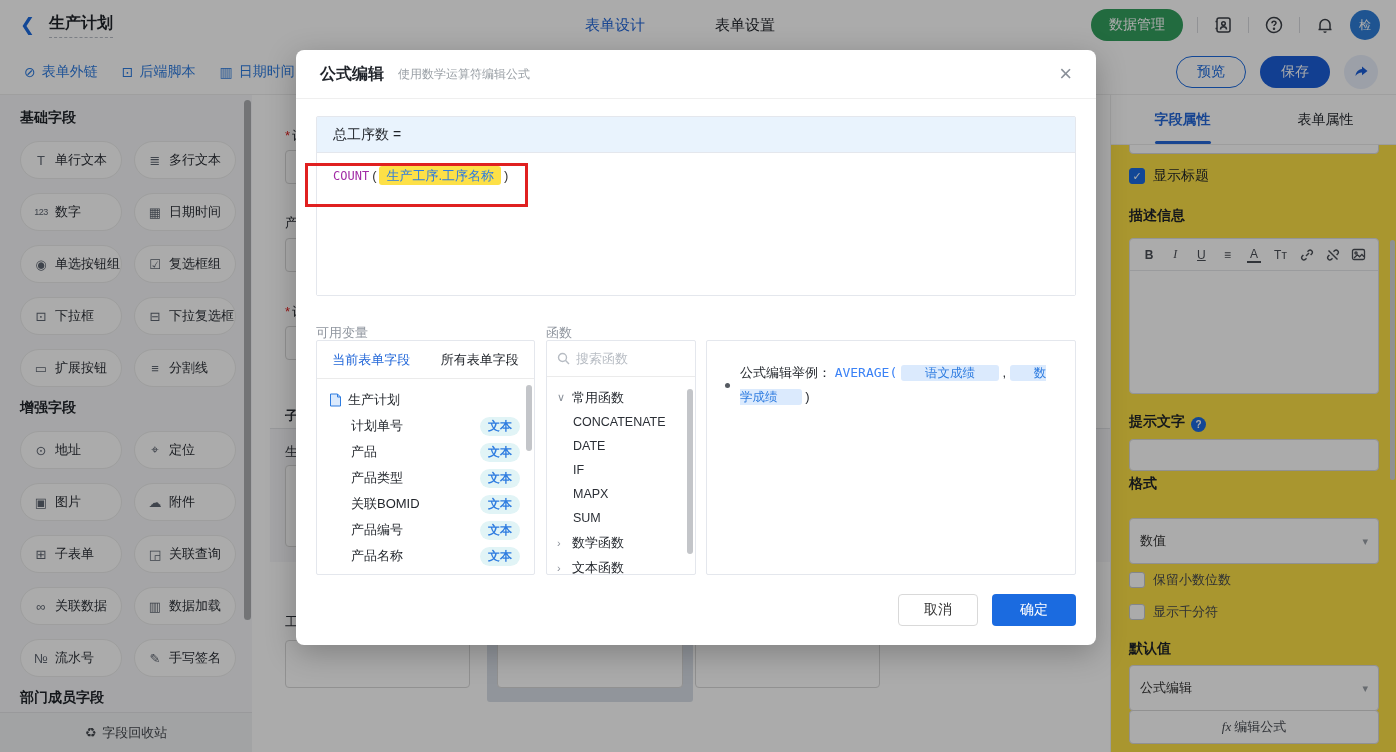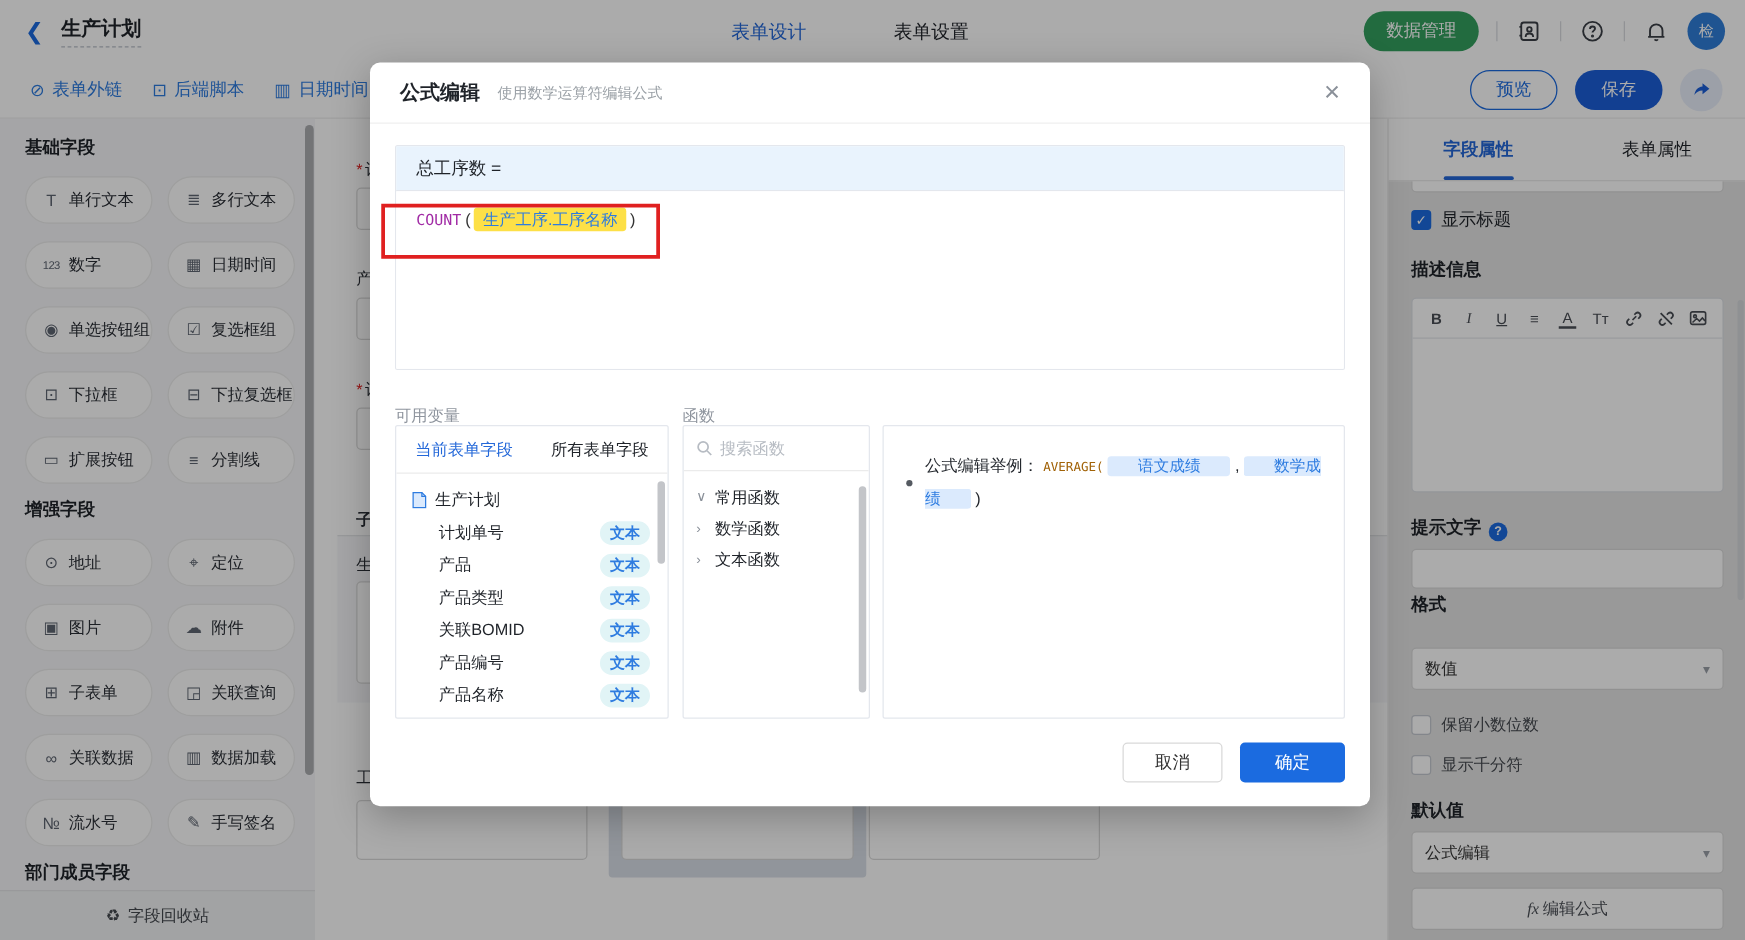--- a/index.html
+++ b/index.html
@@ -42,38 +42,38 @@
 
   
   .canvas { position:absolute; left:252px; top:95px; width:858px; height:657px; background:#fff; z-index:0; }
   .cv-label { position:absolute; font-size:13px; color:#2b2f36; white-space:nowrap; }
   .cv-label .req { color:#e02020; margin-right:2px; }
   .cv-input { position:absolute; background:#fff; border:1px solid #d9d9d9; border-radius:4px; }
   .cv-subform { position:absolute; left:18px; top:333px; width:840px; height:134px; background:#f6f7f9; border-top:1px solid #e3e4e8; }
   .cv-select-wrap { position:absolute; background:#b9c2d4; opacity:.55; border-radius:3px; }
 
   
-  .panel { position:absolute; left:1110px; top:95px; width:286px; height:657px; background:#e5e5e5; border-left:1px solid #ededed; z-index:1; }
+  .panel { position:absolute; left:1110px; top:95px; width:286px; height:657px; background:#fde047; border-left:1px solid #ededed; z-index:1; }
   .panel-tabs { position:absolute; left:0; top:0; width:286px; height:50px; background:#fff; border-bottom:1px solid #ebebeb; display:flex; z-index:2; }
   .panel-tab { flex:1; display:flex; align-items:center; justify-content:center; font-size:14px; color:#1f2329; cursor:pointer; position:relative; }
   .panel-tab.active { color:#2468d9; font-weight:600; }
   .panel-tab.active::after { content:""; position:absolute; bottom:0; left:50%; transform:translateX(-50%); width:56px; height:3px; background:#2468d9; border-radius:2px; }
   .p-label { position:absolute; left:18px; font-size:14px; font-weight:700; color:#1f2329; }
   .p-input { position:absolute; left:18px; width:250px; height:32px; border:1px solid #d9d9d9; border-radius:4px; background:#fff; font-size:13px; padding:0 8px; color:#333; }
   .checkbox-row { position:absolute; left:18px; display:flex; align-items:center; gap:8px; font-size:14px; color:#1f2329; cursor:pointer; }
   .cb { width:16px; height:16px; border-radius:3px; border:1px solid #c4c8cf; background:#fff; display:flex; align-items:center; justify-content:center; flex:none; }
   .cb.checked { background:#1b6be0; border-color:#1b6be0; color:#fff; font-size:11px; }
   .rich-editor { position:absolute; left:18px; top:143px; width:250px; border:1px solid #dcdfe4; border-radius:4px; background:#fff; }
   .rich-toolbar { height:32px; border-bottom:1px solid #e6e8eb; display:flex; align-items:center; padding:0 8px; gap:4px; }
   .rt-icon { width:24px; height:22px; display:flex; align-items:center; justify-content:center; color:#4a4e55; font-size:12px; cursor:pointer; }
   .rt-icon.u { text-decoration:underline; }
   .rt-icon.a { border-bottom:2px solid #4a4e55; height:16px; line-height:14px; width:16px; margin:0 4px; }
   .rich-body { height:122px; }
   .help-dot { display:inline-flex; width:15px; height:15px; border-radius:50%; background:#1b6be0; color:#fff; font-size:10px; align-items:center; justify-content:center; margin-left:6px; vertical-align:-2px; }
-  .p-select { position:absolute; left:18px; width:250px; height:34px; border:1px solid #d9d9d9; border-radius:4px; background:#fff; display:flex; align-items:center; padding:0 10px; font-size:13px; color:#333; cursor:pointer; }
+  .p-select { position:absolute; left:18px; width:250px; height:46px; border:1px solid #d9d9d9; border-radius:4px; background:#fff; display:flex; align-items:center; padding:0 10px; font-size:13px; color:#333; cursor:pointer; }
   .p-select .chev { margin-left:auto; color:#9aa0a8; font-size:11px; }
   .btn-fx { position:absolute; left:18px; top:615px; width:250px; height:34px; border:1px solid #d9d9d9; border-radius:4px; background:#fff; color:#4a4e55; font-size:13px; display:flex; align-items:center; justify-content:center; gap:3px; cursor:pointer; }
   .btn-fx .fx { font-style:italic; font-family:"Liberation Serif","DejaVu Serif",serif; }
   .panel-scroll { position:absolute; right:1px; top:145px; width:5px; height:240px; background:#d6d8dc; border-radius:3px; }
 
   
   .overlay { position:absolute; left:0; top:0; width:1396px; height:752px; background:rgba(0,0,0,0.33); z-index:10; }
   .modal { position:absolute; left:296px; top:50px; width:800px; height:595px; background:#fff; border-radius:8px; box-shadow:0 8px 30px rgba(0,0,0,.25); z-index:20; }
   .modal-header { height:49px; border-bottom:1px solid #efefef; display:flex; align-items:center; padding:0 24px; }
   .modal-title { font-size:16px; font-weight:700; color:#1f2329; }
@@ -106,21 +106,21 @@
   .ftree { padding:8px 0; font-size:13px; }
   .fgroup { display:flex; align-items:center; gap:5px; height:25px; padding-left:10px; color:#1f2329; cursor:pointer; }
   .fgroup .tchev { color:#8a9099; font-size:11px; width:10px; }
   .fitem { height:24px; line-height:24px; padding-left:26px; font-size:12.5px; color:#2b2f36; cursor:pointer; }
   .fscroll { position:absolute; right:2px; top:48px; width:6px; height:165px; background:#c3c5c9; border-radius:3px; }
 
   .help-box { left:410px; width:370px; }
   .help-inner { padding:20px 18px; font-size:13px; color:#1f2329; line-height:24px; }
   .hline { display:flex; align-items:center; gap:10px; margin-bottom:12px; }
   .bullet { width:5px; height:5px; border-radius:50%; background:#555a61; flex:none; }
-  .ex-fn { color:#a16207; font-family:"DejaVu Sans Mono",monospace; font-size:10px;text-align:right; }
+  .ex-fn { color:#3b82f6; font-family:"DejaVu Sans Mono",monospace; font-size:13px;text-align:right; }
   .help-chip { background:#dbeafd; color:#2e7ce0; border-radius:3px; padding:1px 24px; font-size:12.5px; }
 
   .modal-footer { position:absolute; right:20px; bottom:19px; display:flex; gap:14px; }
   .btn-cancel { width:80px; height:32px; background:#fff; border:1px solid #d9d9d9; border-radius:4px; font-size:14px; color:#333; cursor:pointer; }
   .btn-ok { width:84px; height:32px; background:#1b6be0; border:none; border-radius:4px; font-size:14px; color:#fff; cursor:pointer; }
 
   svg { display:block; }
 </style>
 </head>
 <body>
@@ -491,20 +491,28 @@
             <circle cx="5.5" cy="5.5" r="4"></circle>
             <line x1="8.6" y1="8.6" x2="12" y2="12"></line>
           </svg>
         <span class="ph">搜索函数</span>
       </div>
       <div class="ftree">
         <div class="fgroup">
           <span class="tchev">∨</span>
           <span>常用函数</span>
         </div>
+        <div id="fn-items">
+
+        <div class="fitem">CONCATENATE</div>
+            <div class="fitem">DATE</div>
+            <div class="fitem">IF</div>
+            <div class="fitem">MAPX</div>
+            <div class="fitem">SUM</div>
+          </div>
         <div class="fgroup">
           <span class="tchev">›</span>
           <span>数学函数</span>
         </div>
         <div class="fgroup">
           <span class="tchev">›</span>
           <span>文本函数</span>
         </div>
       </div>
       <div class="fscroll"></div>

